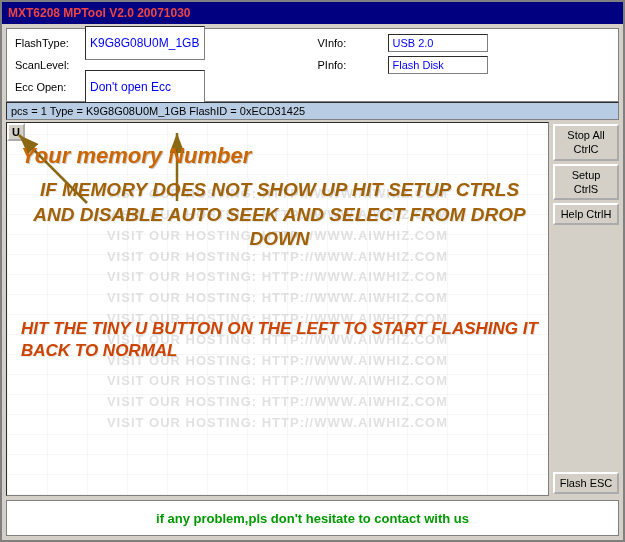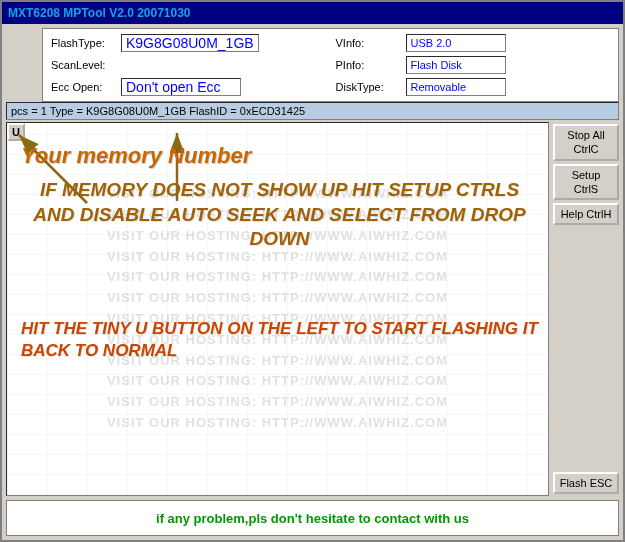--- a/index.html
+++ b/index.html
@@ -16,21 +16,21 @@
       width: 625px;
       height: 542px;
       background: #d4d0c8;
       border: 2px solid #808080;
       display: flex;
       flex-direction: column;
     }
 
     .title-bar {
       background: #000080;
-      color: #0ea5e9;
+      color: #ef4444;
       padding: 3px 6px;
       font-size: 12px;
       font-weight: bold;
       display: flex;
       align-items: center;
       height: 22px;
     }
 
     .main-content {
       flex: 1;
@@ -40,41 +40,40 @@
       padding: 4px;
     }
 
     .top-form {
       background: white;
       border: 1px solid #808080;
       padding: 4px 8px;
       display: grid;
       grid-template-columns: 1fr 1fr;
       gap: 2px 10px;
-      margin-left: 36px;
     }
 
     .form-row {
       display: flex;
       align-items: center;
       height: 20px;
     }
 
     .form-label {
       color: black;
       font-size: 11px;
       min-width: 70px;
     }
 
     .form-value {
       color: blue;
-      font-size: 14px;
+      font-size: 12px;
       background: white;
       border: 1px inset #808080;
-      padding: 0 4px;
+      padding: 16px 4px;
       min-width: 120px;
       height: 18px;
       display: flex;
       align-items: center;
     }
 
     .form-value-right {
       color: blue;
       font-size: 11px;
       background: white;
@@ -259,24 +258,20 @@
         <span class="form-label">ScanLevel:</span>
       </div>
       <div class="form-row">
         <span class="form-label">PInfo:</span>
         <span class="form-value-right">Flash Disk</span>
       </div>
       <div class="form-row">
         <span class="form-label">Ecc Open:</span>
         <span class="form-value">Don't open Ecc</span>
       </div>
-      <div class="form-row">
-        <span class="form-label">DiskType:</span>
-        <span class="form-value-right">Removable</span>
-      </div>
     </div>
 
     <div class="status-bar">
       <span>pcs = 1  Type = K9G8G08U0M_1GB  FlashID = 0xECD31425</span>
     </div>
 
     <div class="middle-area">
 
       <div class="flash-area">
         <div class="grid-lines"></div>

